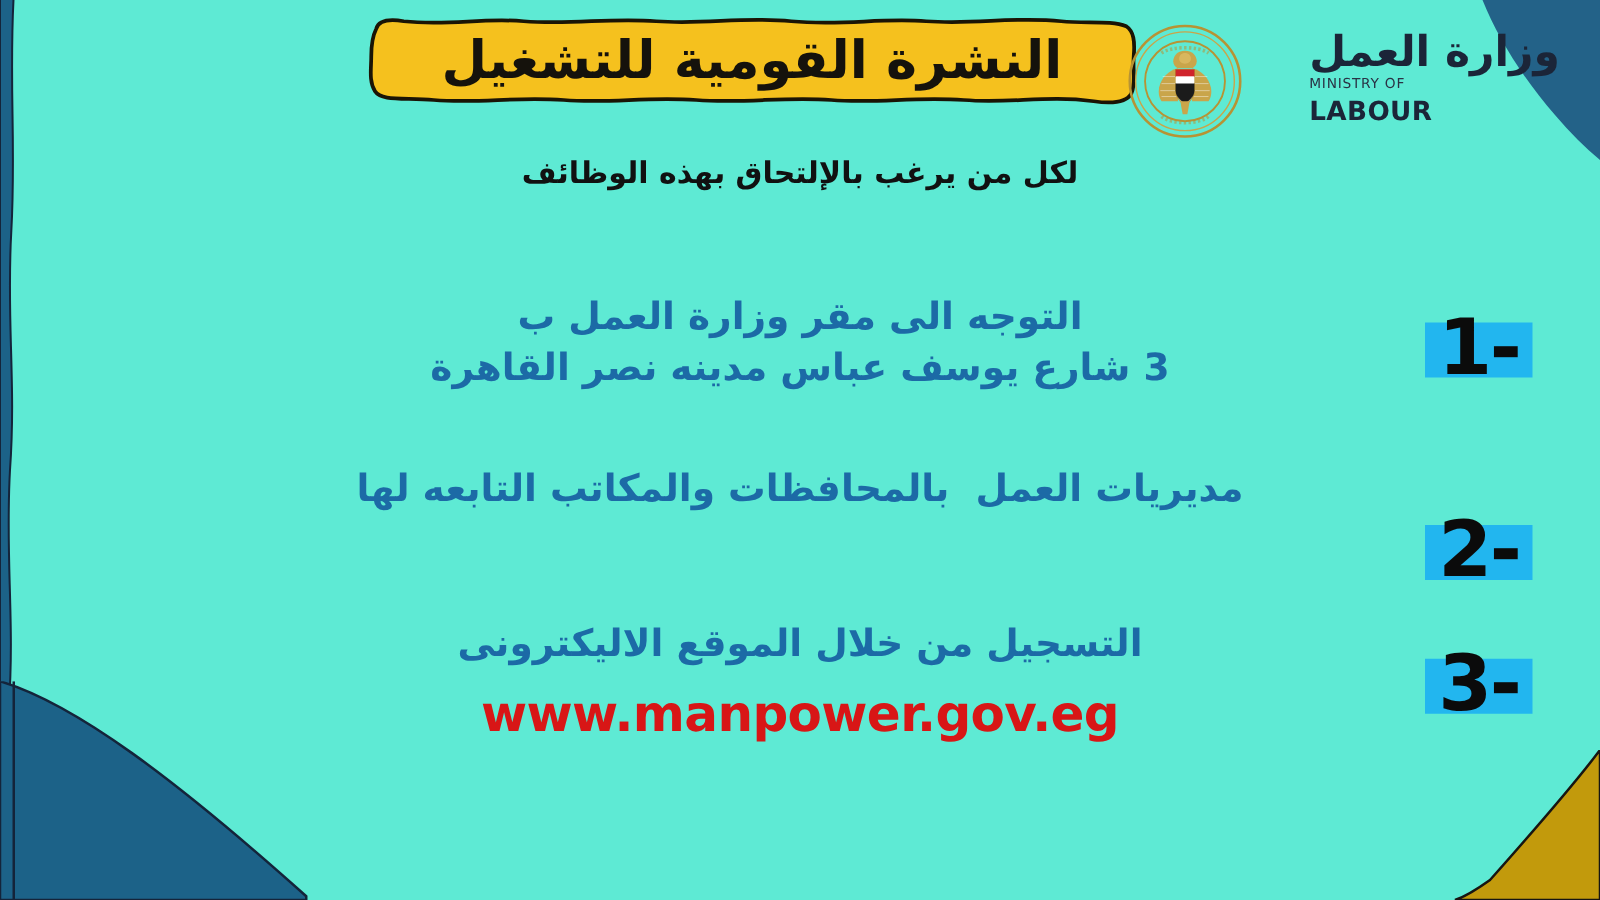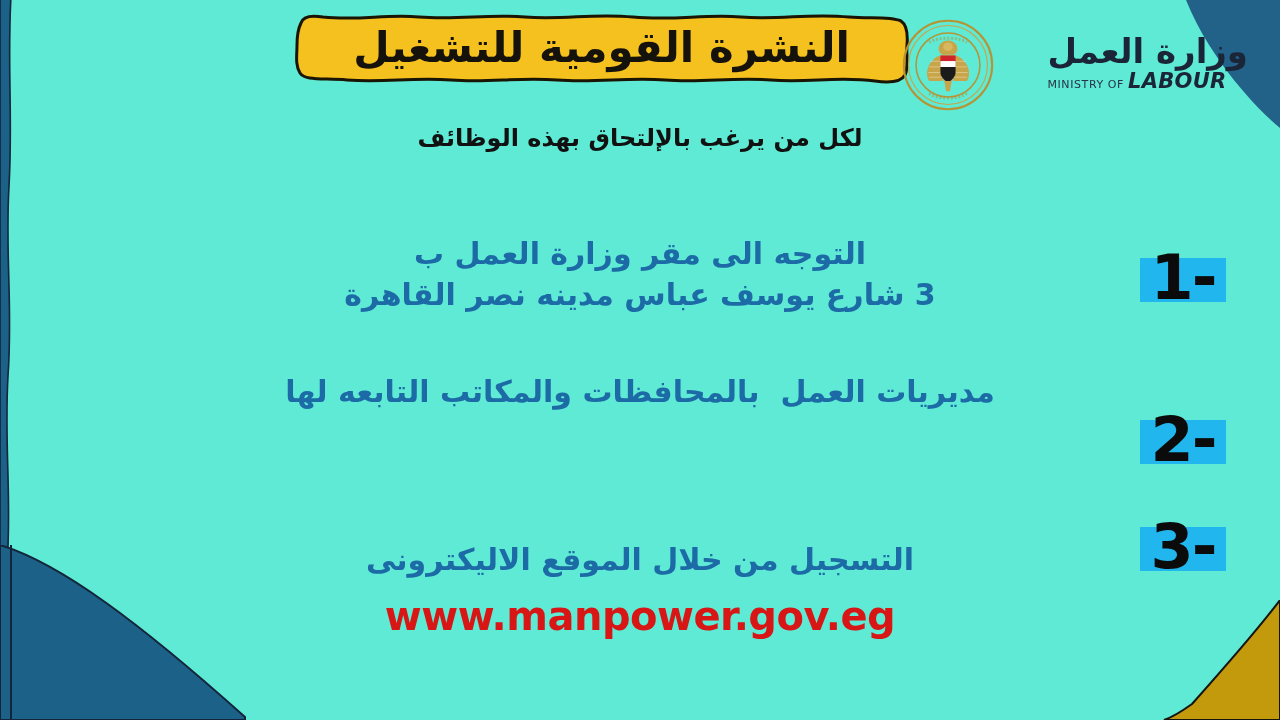--- a/index.html
+++ b/index.html
@@ -105,37 +105,36 @@
   #logo-arabic {
     font-size: 34px;
     font-weight: bold;
     color: #1b2538;
     line-height: 1;
     direction: rtl;
     letter-spacing: -1px;
   }
   #logo-latin {
     display: flex;
-    flex-direction: row;
+    flex-direction: column;
     align-items: baseline;
     gap: 4px;
     direction: ltr;
     margin-top: 1px;
   }
   #logo-latin-small {
     font-size: 11px;
     color: #2a3245;
     letter-spacing: 0.6px;
   }
   #logo-latin-big {
     font-size: 21px;
     font-weight: bold;
     color: #1b2538;
     letter-spacing: 0.3px;
-    font-style: italic;
   }
 
   
   #headline {
     position: absolute;
     left: 0;
     right: 0;
     top: 124px;
     text-align: center;
     font-size: 24px;
@@ -154,21 +153,21 @@
     color: #1c6aa6;
     font-weight: bold;
   }
   .block-line {
     font-size: 30px;
     line-height: 1.36;
     white-space: pre-wrap;
   }
   #block-1 { top: 234px; }
   #block-2 { top: 372px; }
-  #block-3 { top: 540px; }
+  #block-3 { top: 496px; }
 
   #website {
     margin-top: 12px;
     font-size: 40px;
     font-weight: bold;
     color: #d81616;
     direction: ltr;
     letter-spacing: -0.5px;
   }
 

